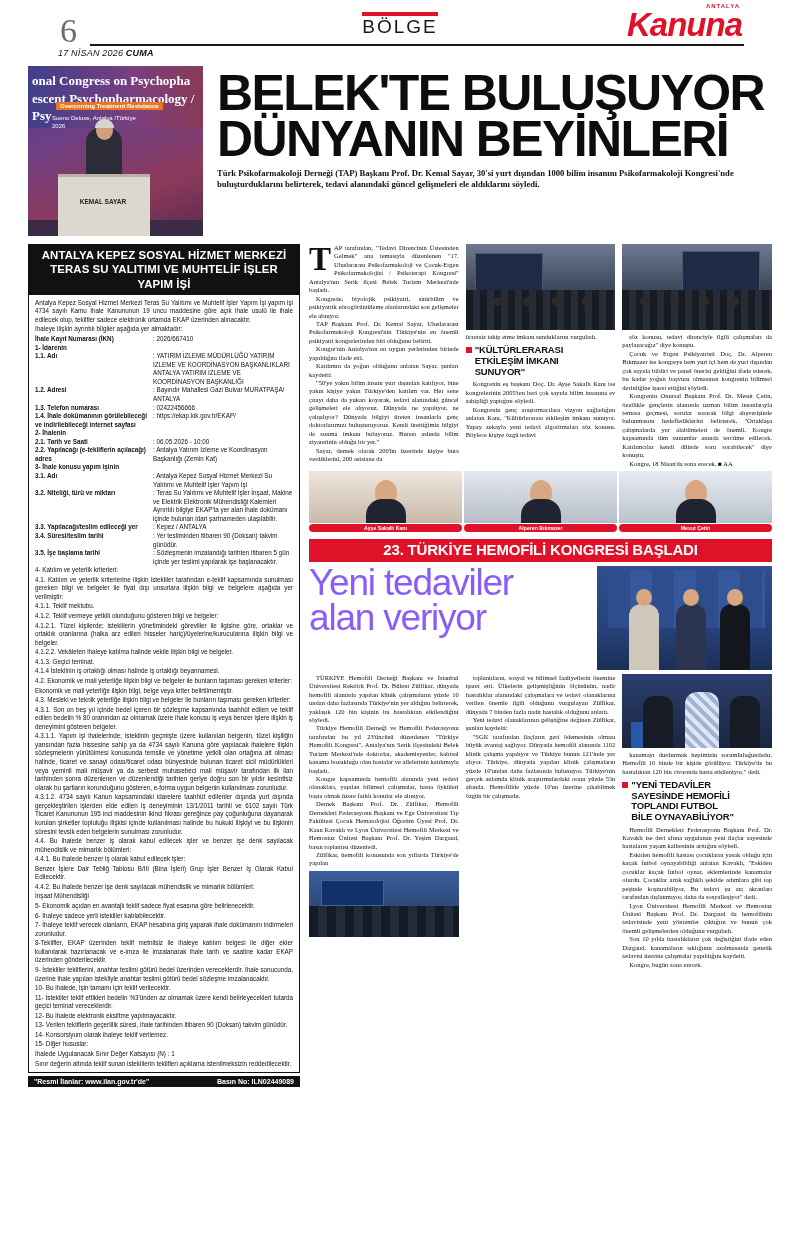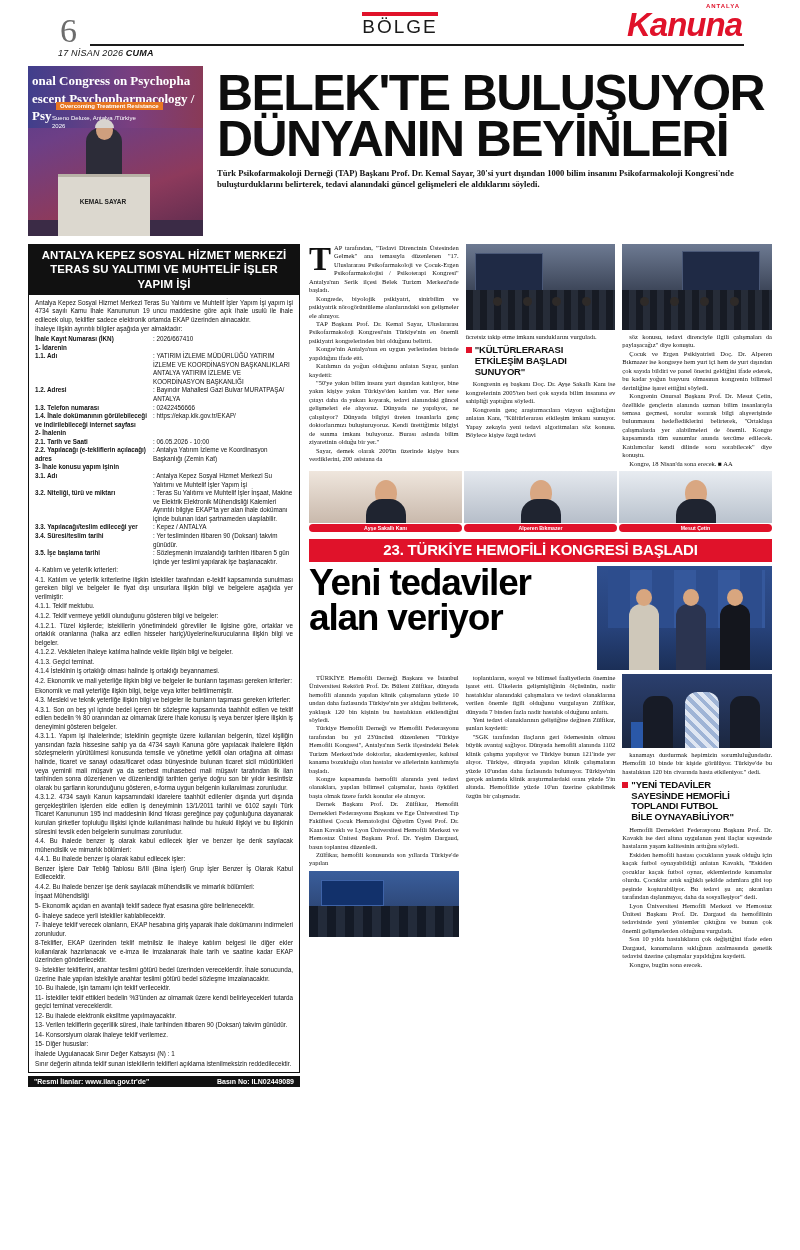--- a/index.html
+++ b/index.html
@@ -214,22 +214,22 @@
   
   .story2 { margin-top:7px; }
   .kicker2 {
     background:#e0122a; color:#fff; text-align:center;
     font-size:15px; font-weight:bold; padding:3px 6px 4px;
     letter-spacing:-.2px; line-height:1.05;
   }
   .s2-head-wrap { display:flex; gap:7px; margin-top:4px; align-items:flex-start; }
   .s2-title {
     flex:1 1 auto;
-    font-size:37px; font-weight:bold; line-height:.94;
-    letter-spacing:-1.2px; color:#000000;
+    font-size:37px; font-weight:normal; line-height:.94;
+    letter-spacing:-1.2px; color:#8b5cf6;
   }
   .s2-photo {
     flex:0 0 175px; width:175px; height:104px; position:relative; overflow:hidden;
     background:linear-gradient(180deg,#2f4f8f 0%,#27427a 60%,#1b2f57 100%);
   }
   .s2-photo .backdrop {
     position:absolute; left:6%; top:4%; right:4%; height:56%;
     background:repeating-linear-gradient(90deg,#2d4d8d 0 22px,#35589c 22px 44px);
   }
   .s2-photo .p {
@@ -460,21 +460,21 @@
             <div class="scr"></div>
             <div class="row"></div>
             <div class="hd" style="left:18%"></div>
             <div class="hd" style="left:38%"></div>
             <div class="hd" style="left:58%"></div>
             <div class="hd" style="left:78%"></div>
           </div>
           <p class="noind">ücretsiz takip etme imkanı sunduklarını vurguladı.</p>
           <div class="subhead">
             <span class="sq"></span><span>"KÜLTÜRLERARASI</span>
-            <span class="ind">ETKİLEŞİM BAŞLADI</span>
+            <span class="ind">ETKİLEŞİM İMKANI</span>
             <span class="ind">SUNUYOR"</span>
           </div>
           <div id="s1c2">
               <p>Kongrenin eş başkanı Doç. Dr. Ayşe Sakallı Kanı ise kongrelerinin 2005'ten beri çok sayıda bilim insanına ev sahipliği yaptığını söyledi.</p>
               <p>Kongrenin genç araştırmacılara vizyon sağladığını anlatan Kanı, "Kültürlerarası etkileşim imkanı sunuyor. Yapay zekayla yeni tedavi algoritmaları söz konusu. Böylece kişiye özgü tedavi</p>
             </div>
         </div>
         <div class="ncol">
           <div class="conf-photo" style="height:86px">
             <div class="scr" style="left:40%;width:52%;top:8%;height:50%"></div>

